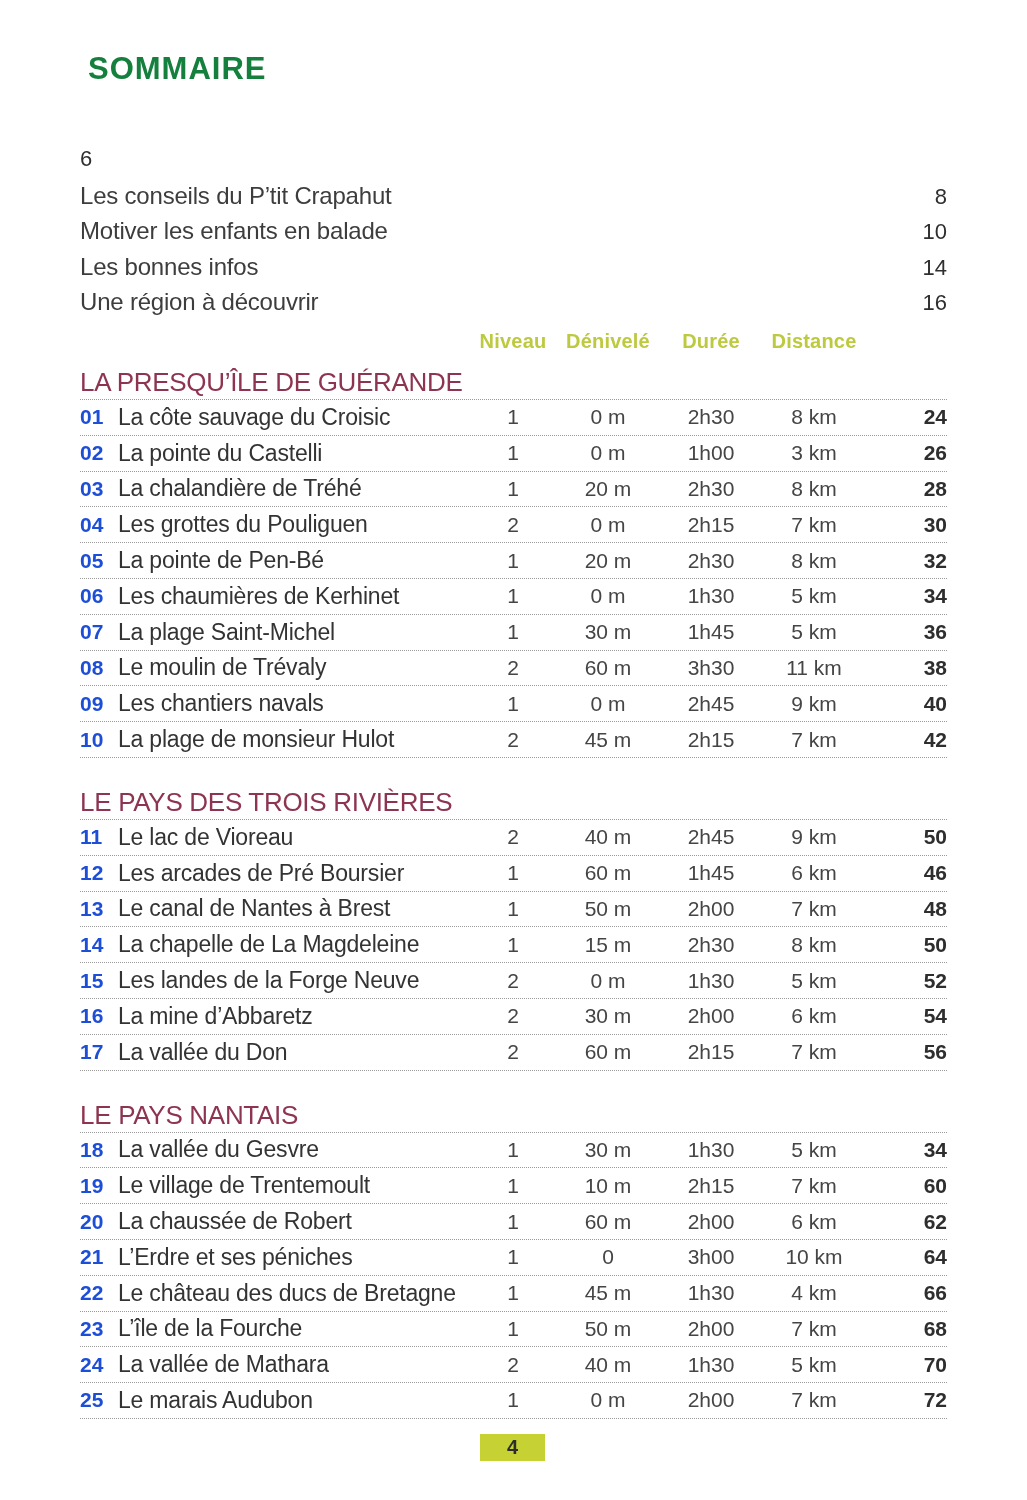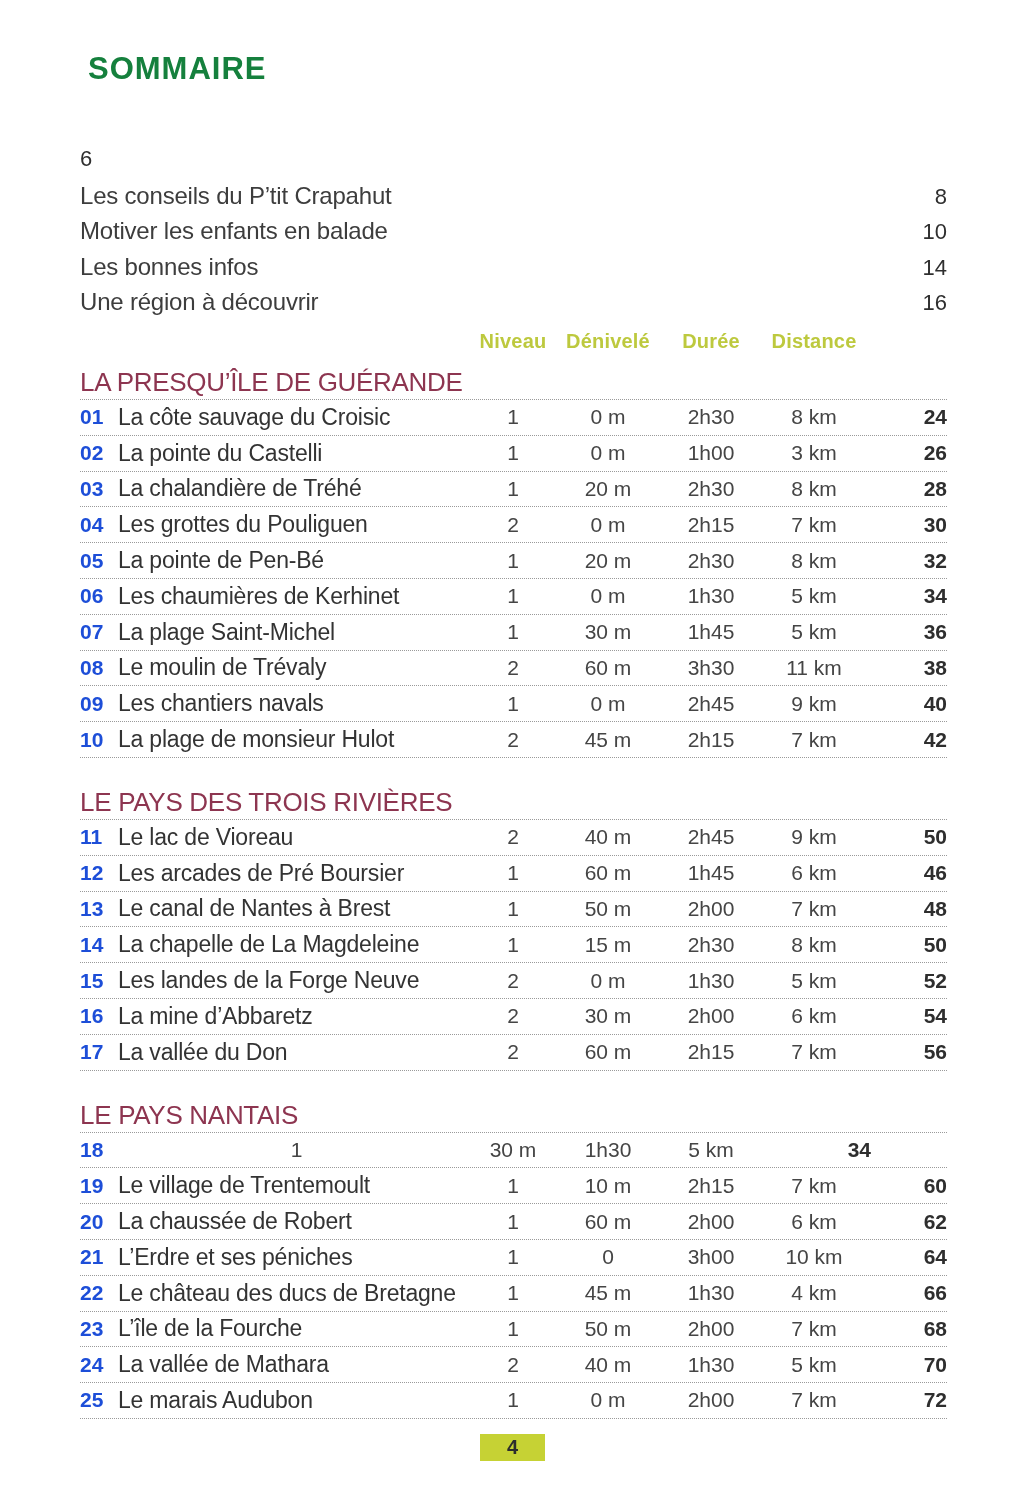--- a/index.html
+++ b/index.html
@@ -299,20 +299,21 @@
     <span class="pg">56</span>
   </div>
 </div>
   </section>
 
   <section class="toc-section">
     <h2 class="section-title">LE PAYS NANTAIS</h2>
     <div class="rows">
   <div class="grid row">
     <span class="num">18</span>
+    <span class="title">La vallée du Gesvre</span>
     <span class="val">1</span>
     <span class="val">30 m</span>
     <span class="val">1h30</span>
     <span class="val">5 km</span>
     <span class="pg">34</span>
   </div>
 
   <div class="grid row">
     <span class="num">19</span>
     <span class="title">Le village de Trentemoult</span>

